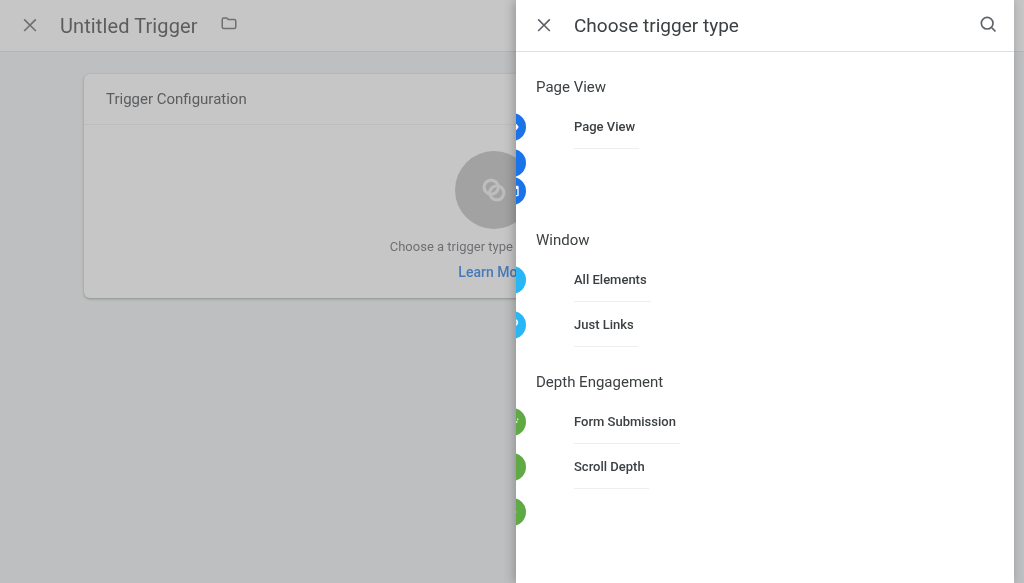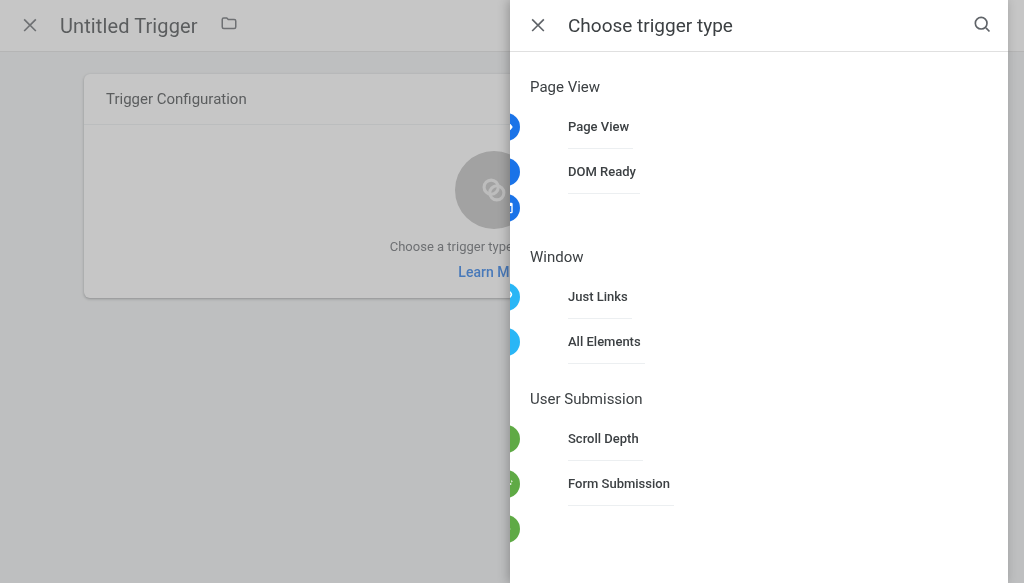--- a/index.html
+++ b/index.html
@@ -75,21 +75,21 @@
     
     .scrim {
       position: absolute;
       inset: 0;
       background: rgba(128,128,128,.45);
     }
 
     
     .drawer {
       position: absolute;
-      top: 0; right: 16px;
+      top: 0; right: 10px;
       width: 498px;
       height: 583px;
       background: #fff;
       box-shadow: -2px 0 10px rgba(0,0,0,.25);
       display: flex;
       flex-direction: column;
     }
     .drawer-header {
       height: 52px;
       display: flex;
@@ -222,91 +222,88 @@
             <span class="trigger-label">Page View</span>
           </div>
       </div>
 
       <div class="trigger-row-wrap">
         <span class="trigger-icon c-blue">
           <svg viewBox="0 0 24 24" fill="currentColor">
               <path d="M6 2h8l4 4v14a2 2 0 0 1-2 2H6a2 2 0 0 1-2-2V4a2 2 0 0 1 2-2zm2 9h8v2H8zm0 4h8v2H8zm0-8h5v2H8z"></path>
             </svg>
         </span>
-        <div class="trigger-row">
-            <span class="trigger-label">DOM Ready</span>
-          </div>
       </div>
 
       <div class="trigger-row-wrap">
         <span class="trigger-icon c-blue">
           <svg viewBox="0 0 24 24" fill="currentColor">
               <path d="M4 4h16a2 2 0 0 1 2 2v12a2 2 0 0 1-2 2H4a2 2 0 0 1-2-2V6a2 2 0 0 1 2-2zm0 5v9h16V9H4z"></path>
             </svg>
         </span>
       </div>
     </div>
 
     <div class="section">
       <div class="section-heading">Window</div>
+
+      <div class="trigger-row-wrap">
+        <span class="trigger-icon c-cyan">
+          <svg viewBox="0 0 24 24" fill="currentColor">
+              <path d="M12 2a6 6 0 0 0-6 6v8a6 6 0 0 0 12 0V8a6 6 0 0 0-6-6zm1 4v4h-2V6h2z"></path>
+            </svg>
+        </span>
+        <div class="trigger-row">
+            <span class="trigger-label">All Elements</span>
+          </div>
+      </div>
 
       <div class="trigger-row-wrap">
         <span class="trigger-icon c-cyan">
           <svg viewBox="0 0 24 24" fill="none" stroke="currentColor" stroke-width="2.4">
               <path d="M10 14a4 4 0 0 0 5.66 0l3-3a4 4 0 0 0-5.66-5.66l-1 1"></path>
               <path d="M14 10a4 4 0 0 0-5.66 0l-3 3a4 4 0 0 0 5.66 5.66l1-1"></path>
             </svg>
         </span>
         <div class="trigger-row">
             <span class="trigger-label">Just Links</span>
           </div>
       </div>
-
-      <div class="trigger-row-wrap">
-        <span class="trigger-icon c-cyan">
-          <svg viewBox="0 0 24 24" fill="currentColor">
-              <path d="M12 2a6 6 0 0 0-6 6v8a6 6 0 0 0 12 0V8a6 6 0 0 0-6-6zm1 4v4h-2V6h2z"></path>
-            </svg>
-        </span>
-        <div class="trigger-row">
-            <span class="trigger-label">All Elements</span>
-          </div>
-      </div>
     </div>
 
     <div class="section">
-      <div class="section-heading">User Submission</div>
-
-
-      <div class="trigger-row-wrap">
-        <span class="trigger-icon c-green">
-          <svg viewBox="0 0 24 24" fill="currentColor">
-              <path d="M12 3l3 4H9zM12 21l-3-4h6zM7 11h10v2H7z"></path>
-            </svg>
-        </span>
-        <div class="trigger-row">
-            <span class="trigger-label">Scroll Depth</span>
-          </div>
-      </div>
+      <div class="section-heading">Depth Engagement</div>
+
 
       <div class="trigger-row-wrap">
         <span class="trigger-icon c-green">
           <svg viewBox="0 0 24 24" fill="currentColor">
               <path d="M4 6h12v2H4zm0 5h16v2H4zm0 5h10v2H4z"></path>
               <path d="M20 6l2 2-2 2V6z"></path>
             </svg>
         </span>
         <div class="trigger-row">
             <span class="trigger-label">Form Submission</span>
           </div>
       </div>
 
       <div class="trigger-row-wrap">
         <span class="trigger-icon c-green">
           <svg viewBox="0 0 24 24" fill="currentColor">
+              <path d="M12 3l3 4H9zM12 21l-3-4h6zM7 11h10v2H7z"></path>
+            </svg>
+        </span>
+        <div class="trigger-row">
+            <span class="trigger-label">Scroll Depth</span>
+          </div>
+      </div>
+
+      <div class="trigger-row-wrap">
+        <span class="trigger-icon c-green">
+          <svg viewBox="0 0 24 24" fill="currentColor">
               <path d="M8 5v14l11-7z"></path>
             </svg>
         </span>
         <div class="trigger-row" style="border-bottom:none"></div>
       </div>
     </div>
 
   </div>
 </div>
 

